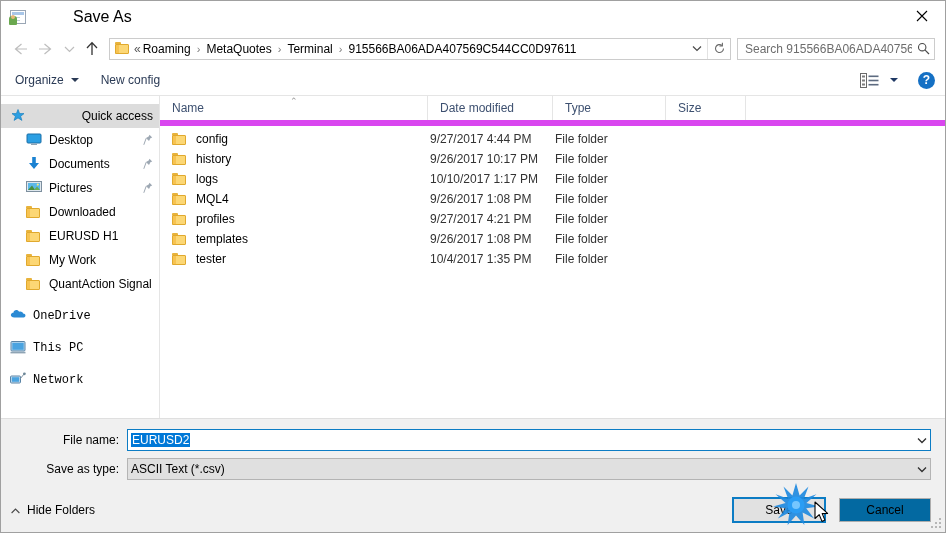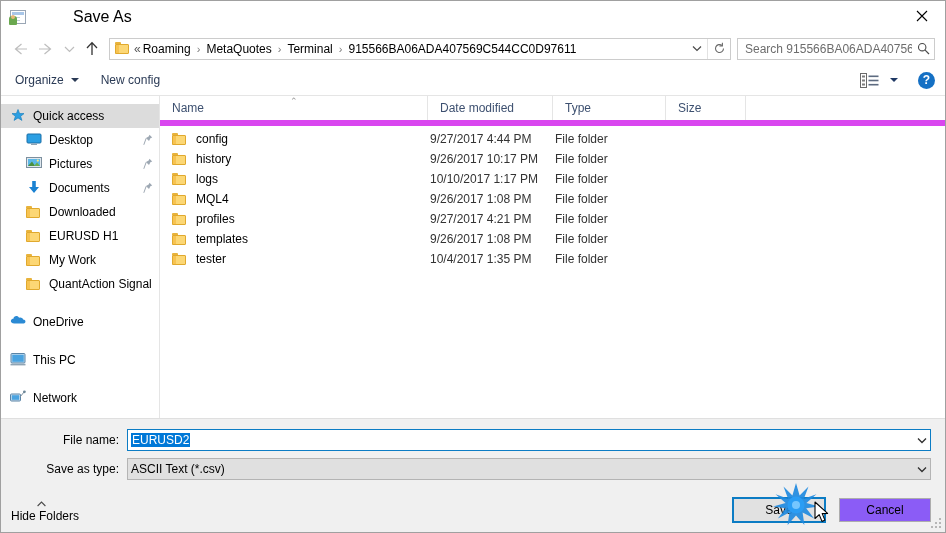--- a/index.html
+++ b/index.html
@@ -207,22 +207,22 @@
   .sb-item {
     height: 24px;
     display: flex;
     align-items: center;
     font-size: 12px;
     color: #000000;
     padding-right: 6px;
     box-sizing: border-box;
     position: relative;
   }
-  .sb-item.selected { background: #dcdcdc; }
-  .sb-item.gap { margin-top: 14px; }
+  .sb-item.selected { background: #dcdcdc; text-align: right; }
+  .sb-item.gap { margin-top: 8px; font-family: Liberation Mono, monospace; }
   .sb-ico {
     width: 16px; height: 16px;
     margin-right: 7px;
     flex: none;
     position: relative;
   }
   .sb-label { flex: 1 1 auto; white-space: nowrap; overflow: hidden; }
   .sb-pin { width: 10px; height: 12px; flex: none; opacity: .85; }
 
   .indent-1 { padding-left: 25px; }
@@ -370,32 +370,32 @@
     height: 44px;
     background: #f0f0f0;
     display: flex;
     align-items: center;
     padding: 0 14px 0 10px;
     box-sizing: border-box;
     position: relative;
   }
   .hidefolders {
     display: flex; align-items: center;
-    font-size: 12px; color: #000000; flex-direction: column;
+    font-size: 12px; color: #000000;
   }
   .hidefolders .upc {
     color: #4a4a4a; font-size: 10px; margin-right: 7px;
   }
   .footer .sp { flex: 1 1 auto; }
   .btn {
     width: 92px; height: 24px;
     font-size: 12px;
     display: flex; align-items: center; justify-content: center;
     box-sizing: border-box;
-    background: #8b5cf6;
+    background: #0369a1;
     border: 1px solid #adadad;
     color: #000;
   }
   .btn.save {
     background: #e1e1e1;
     border: 1px solid #0c7cc4;
     outline: 1px solid #0c7cc4;
     outline-offset: 0px;
     margin-right: 14px;
   }
@@ -554,44 +554,44 @@
         <span class="sb-pin">
           <svg width="10" height="12" viewBox="0 0 10 12">
               <path d="M6.5 0.8 L9.2 3.5 L7.4 4.3 L6 7 L3 4 L5.7 2.6 Z" fill="#8d99a6"></path>
               <path d="M3.2 4.2 L0.8 10.8" stroke="#8d99a6" stroke-width="1"></path>
             </svg>
         </span>
       </div>
 
       <div class="sb-item indent-1">
         <span class="sb-ico">
+          <svg width="16" height="15" viewBox="0 0 16 15">
+              <path d="M6.2 1 L9.8 1 L9.8 7 L13 7 L8 13 L3 7 L6.2 7 Z" fill="#1b82d2"></path>
+            </svg>
+        </span>
+        <span class="sb-label">Documents</span>
+        <span class="sb-pin">
+          <svg width="10" height="12" viewBox="0 0 10 12">
+              <path d="M6.5 0.8 L9.2 3.5 L7.4 4.3 L6 7 L3 4 L5.7 2.6 Z" fill="#8d99a6"></path>
+              <path d="M3.2 4.2 L0.8 10.8" stroke="#8d99a6" stroke-width="1"></path>
+            </svg>
+        </span>
+      </div>
+
+      <div class="sb-item indent-1">
+        <span class="sb-ico">
           <svg width="16" height="13" viewBox="0 0 16 13">
               <rect x="0.5" y="1.5" width="15" height="10" fill="#dfe8ef" stroke="#7d8f9e" stroke-width="1"></rect>
               <rect x="2" y="3" width="12" height="7" fill="#5bb8e8"></rect>
               <path d="M2 10 L6 5.5 L9 10 Z" fill="#4a8f3d"></path>
               <path d="M8 10 L11 6.5 L14 10 Z" fill="#69ad4f"></path>
               <circle cx="11.8" cy="4.6" r="1.1" fill="#ffe97a"></circle>
             </svg>
         </span>
         <span class="sb-label">Pictures</span>
-        <span class="sb-pin">
-          <svg width="10" height="12" viewBox="0 0 10 12">
-              <path d="M6.5 0.8 L9.2 3.5 L7.4 4.3 L6 7 L3 4 L5.7 2.6 Z" fill="#8d99a6"></path>
-              <path d="M3.2 4.2 L0.8 10.8" stroke="#8d99a6" stroke-width="1"></path>
-            </svg>
-        </span>
-      </div>
-
-      <div class="sb-item indent-1">
-        <span class="sb-ico">
-          <svg width="16" height="15" viewBox="0 0 16 15">
-              <path d="M6.2 1 L9.8 1 L9.8 7 L13 7 L8 13 L3 7 L6.2 7 Z" fill="#1b82d2"></path>
-            </svg>
-        </span>
-        <span class="sb-label">Documents</span>
         <span class="sb-pin">
           <svg width="10" height="12" viewBox="0 0 10 12">
               <path d="M6.5 0.8 L9.2 3.5 L7.4 4.3 L6 7 L3 4 L5.7 2.6 Z" fill="#8d99a6"></path>
               <path d="M3.2 4.2 L0.8 10.8" stroke="#8d99a6" stroke-width="1"></path>
             </svg>
         </span>
       </div>
 
       <div class="sb-item indent-1">
         <span class="sb-ico">

